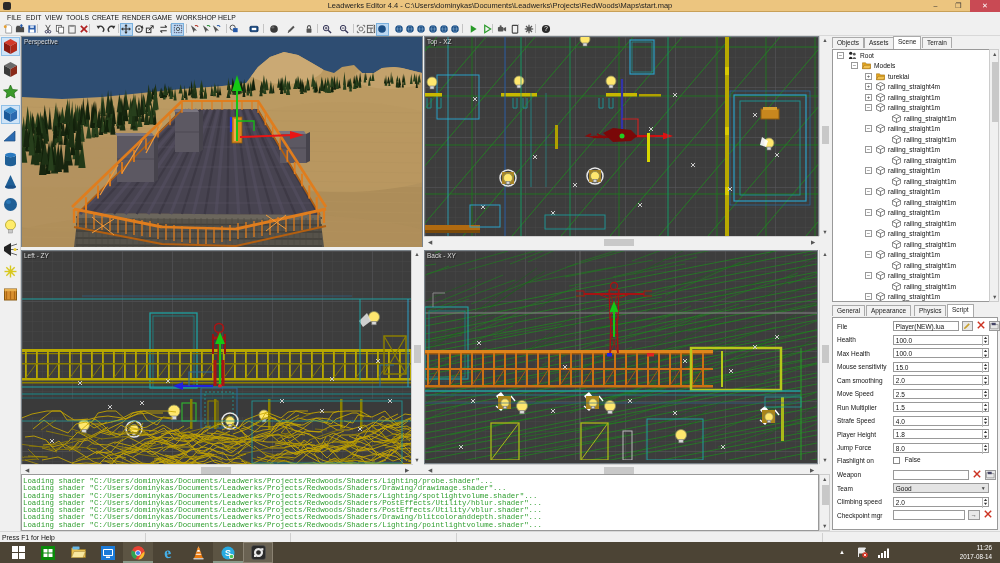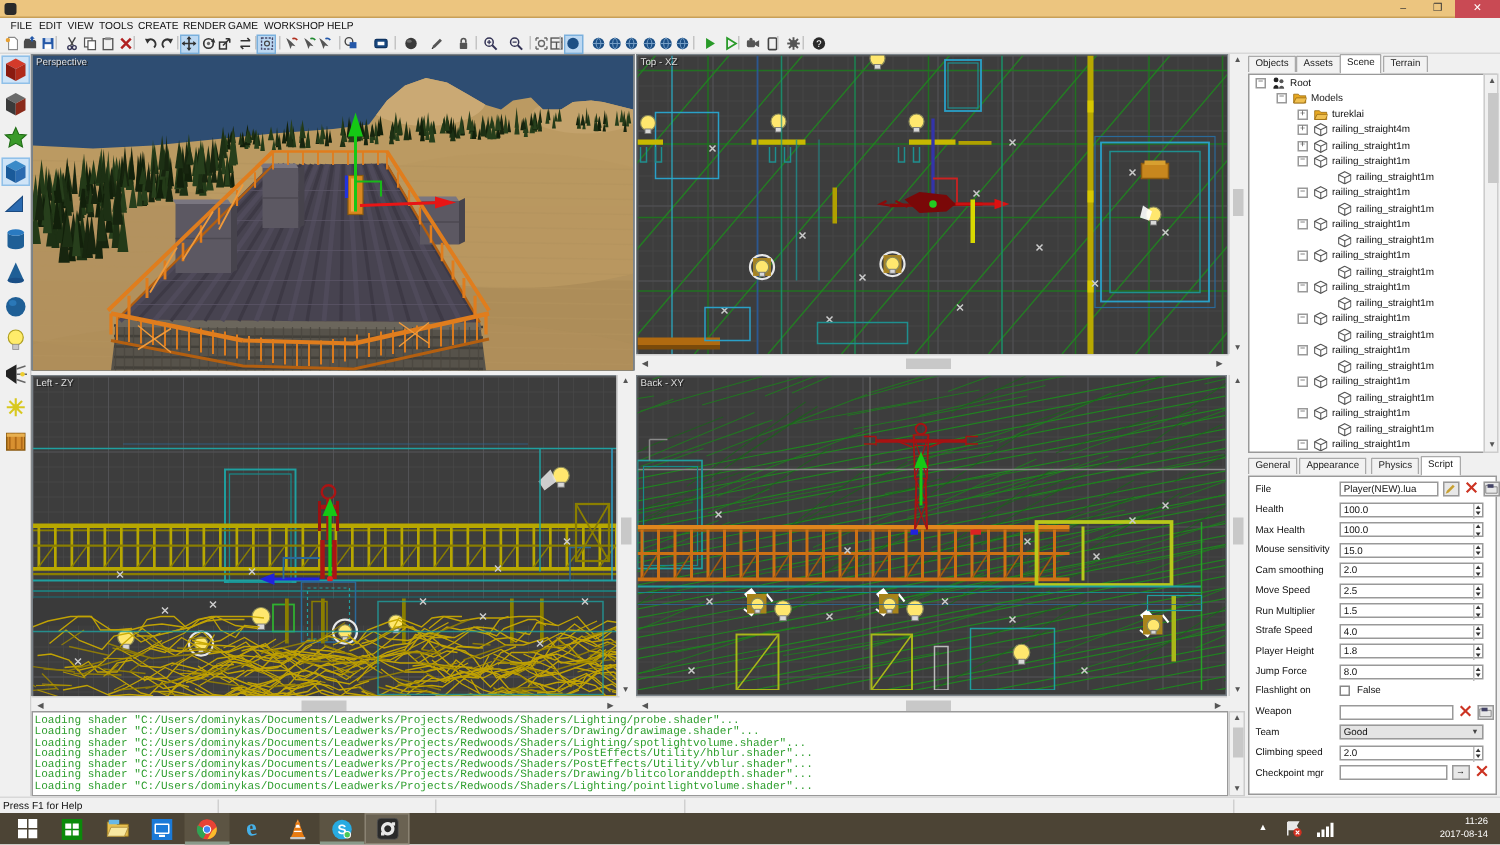--- a/index.html
+++ b/index.html
@@ -61,20 +61,21 @@
 .tbi { width:30px; height:21px; display:flex; align-items:center; justify-content:center; }
 .tbi.run { background:#5c5443; box-shadow:inset 0 -2px 0 #8a9a8a; }
 .tbi.act { background:#6a6252; border:1px solid #8a8272; }
 #tray { position:absolute; right:0; top:0; height:21px; color:#fff; }
 #clock { position:absolute; right:8px; top:2px; font-size:6.3px; text-align:right; line-height:8.5px; color:#fff; }
 </style></head>
 <body>
 <div id="root">
 <div id="title">
   <div class="appico"></div>
+  <div class="txt">Leadwerks Editor 4.4 - C:\Users\dominykas\Documents\Leadwerks\Projects\RedWoods\Maps\start.map</div>
   <div id="winbtns">
         <div class="b">–</div>
         <div class="b">❐</div>
         <div class="b close">✕</div>
       </div>
 </div>
 <div id="menu">
   <span style="left:7px">FILE</span>
       <span style="left:26px">EDIT</span>
       <span style="left:45px">VIEW</span>

